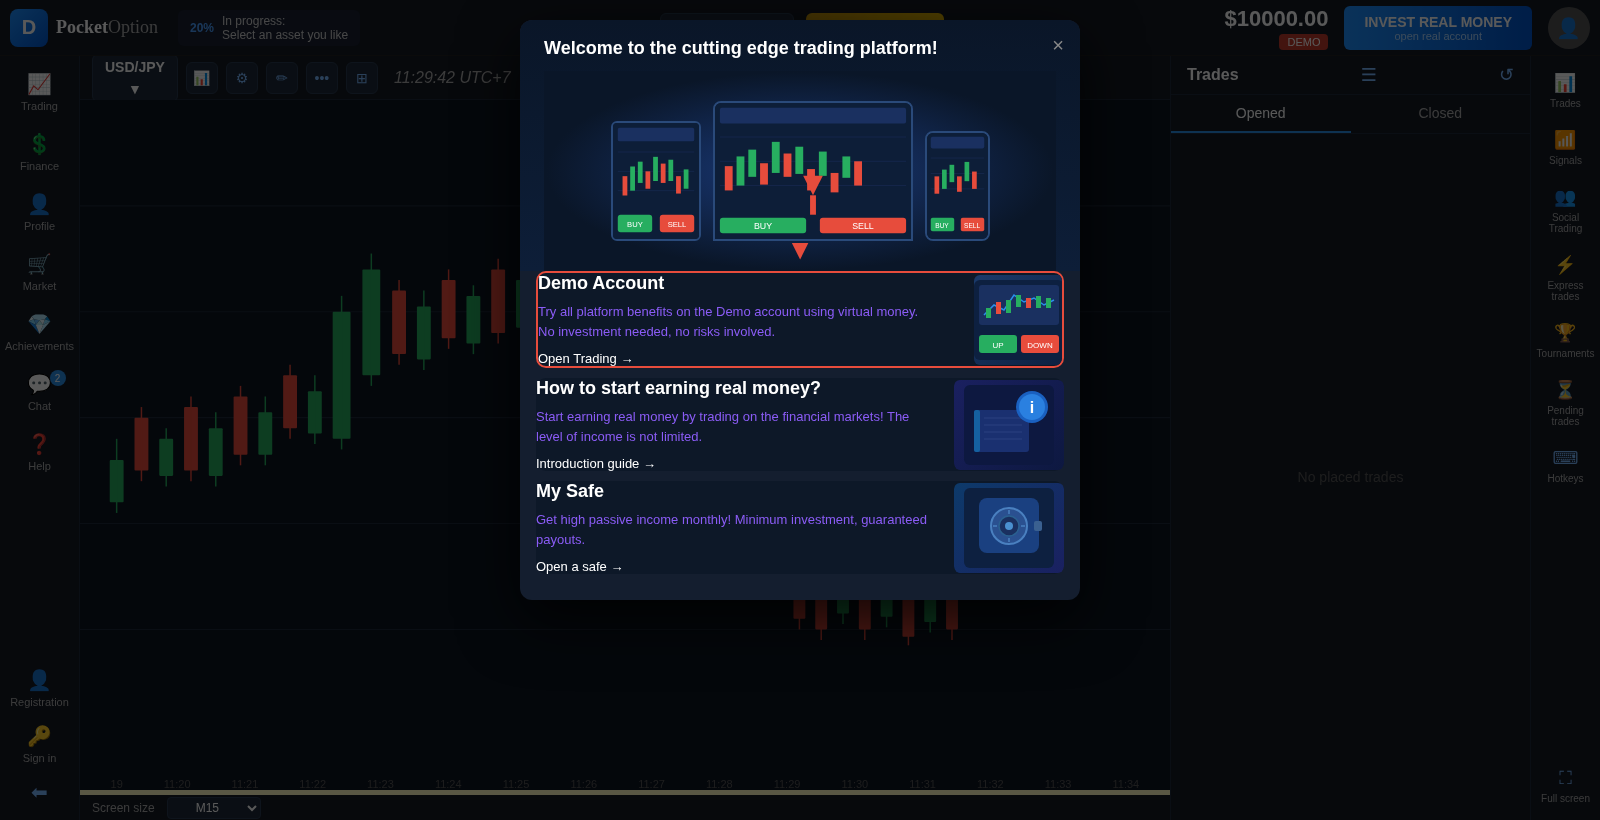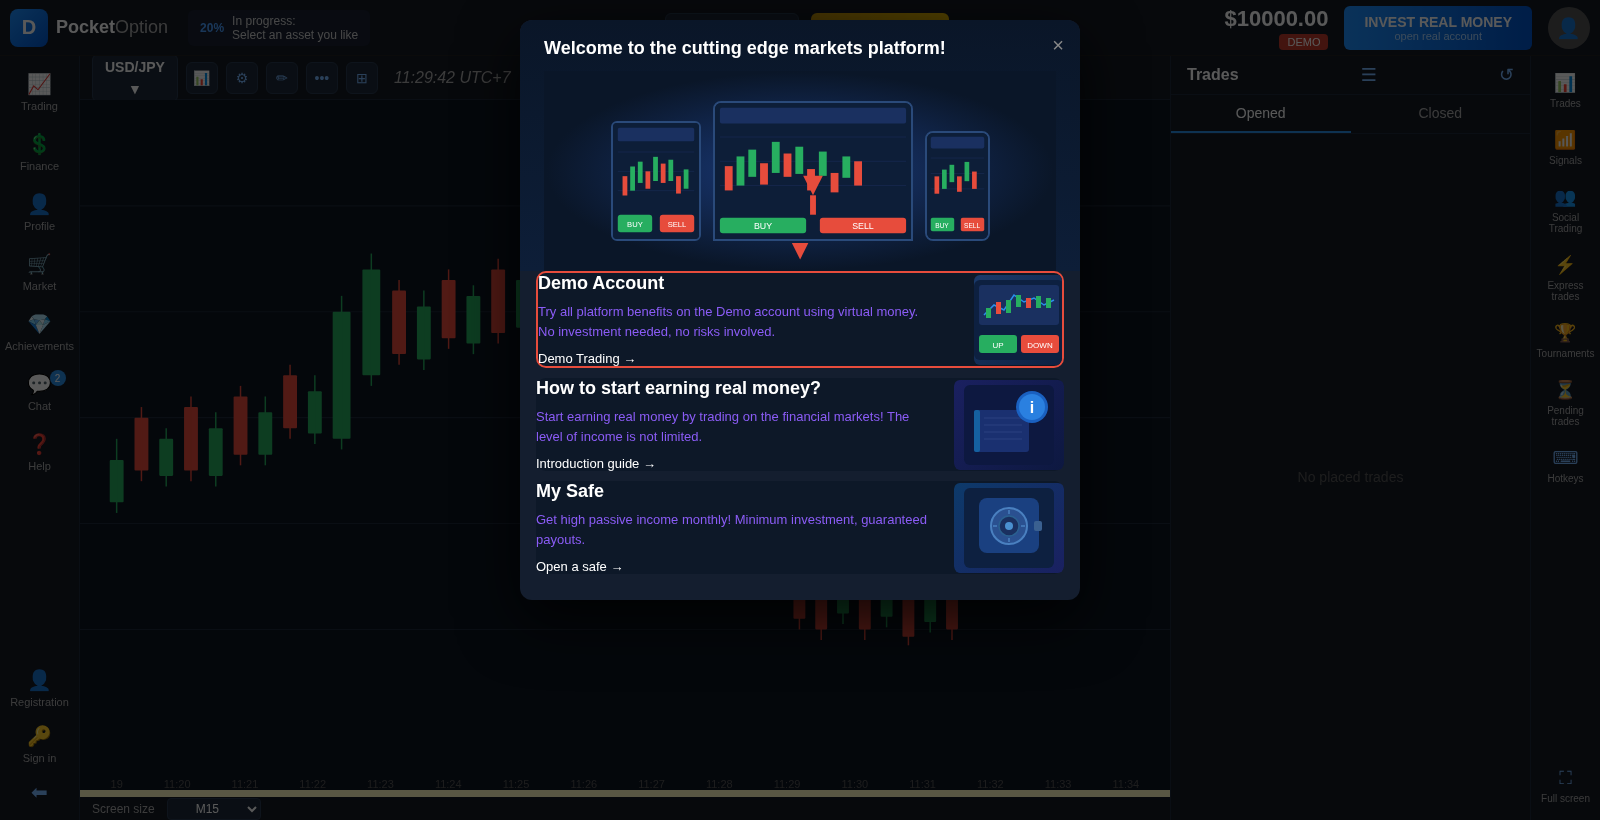--- a/index.html
+++ b/index.html
@@ -38,20 +38,21 @@
       display: flex;
       align-items: center;
       justify-content: center;
       font-weight: bold;
       font-size: 20px;
       color: white;
     }
     .logo-text {
       font-size: 18px;
       color: #fff;
+      font-family: Liberation Serif, serif;
     }
     .logo-text span { color: #aaa; }
     .header-progress {
       background: #1a2233;
       border-radius: 6px;
       padding: 4px 12px;
       font-size: 12px;
       color: #ccc;
       margin-right: 20px;
       display: flex;
@@ -268,21 +269,21 @@
       position: absolute;
       bottom: 0;
       left: 0;
       right: 0;
       background: #141a24;
       height: 30px;
       display: flex;
       align-items: center;
       gap: 12px;
       padding: 0 12px;
-      border-top: 7px solid #fef9c3;
+      border-top: 5px solid #fef9c3;
     }
     .screen-size-label { font-size: 12px; color: #aaa; }
     .timeframe-select {
       background: #1e2a3a;
       border: 1px solid #2a3a50;
       color: #fff;
       font-size: 12px;
       padding: 2px 24px;
       border-radius: 4px;
       cursor: pointer;
@@ -797,21 +798,21 @@
         <span class="icon">⛶</span>
         <span class="label">Full screen</span>
       </div>
     </div>
   </div>
 </div>
 
 <div class="overlay">
   <div class="modal">
     <div class="modal-header">
-      <div class="modal-title">Welcome to the cutting edge markets platform!</div>
+      <div class="modal-title">Welcome to the cutting edge trading platform!</div>
       <button class="modal-close">×</button>
 
       <div class="modal-hero">
         <div class="devices-illustration">
 
           <div class="device-tablet">
             <svg class="mini-chart" viewBox="0 0 90 120" preserveAspectRatio="none">
               <rect width="90" height="120" fill="#0d1e38"></rect>
               <rect x="5" y="5" width="80" height="14" rx="2" fill="#1a3060"></rect>
               <line x1="5" y1="30" x2="85" y2="30" stroke="#1e3060" stroke-width="0.5"></line>
@@ -892,21 +893,21 @@
         <div class="arrow-down" style="position:absolute;bottom:5px;left:50%;transform:translateX(-50%);font-size:28px;">▼</div>
       </div>
     </div>
 
     <div class="modal-body">
 
       <div class="modal-card highlighted">
         <div class="modal-card-text">
           <div class="modal-card-title">Demo Account</div>
           <div class="modal-card-desc">Try all platform benefits on the Demo account using virtual money. No investment needed, no risks involved.</div>
-          <div class="modal-card-link">Demo Trading →</div>
+          <div class="modal-card-link">Open Trading →</div>
         </div>
         <div class="modal-card-img">
           <div class="demo-img">
             <svg width="90" height="80" viewBox="0 0 90 80">
               <rect width="90" height="80" rx="6" fill="#0d2040"></rect>
               <rect x="5" y="5" width="80" height="40" rx="3" fill="#1a3060"></rect>
 
               <polyline points="10,35 20,25 30,30 40,15 50,22 60,18 70,25 80,20" fill="none" stroke="#2a90e9" stroke-width="1.5"></polyline>
 
               <rect x="12" y="28" width="5" height="10" fill="#27ae60"></rect>

